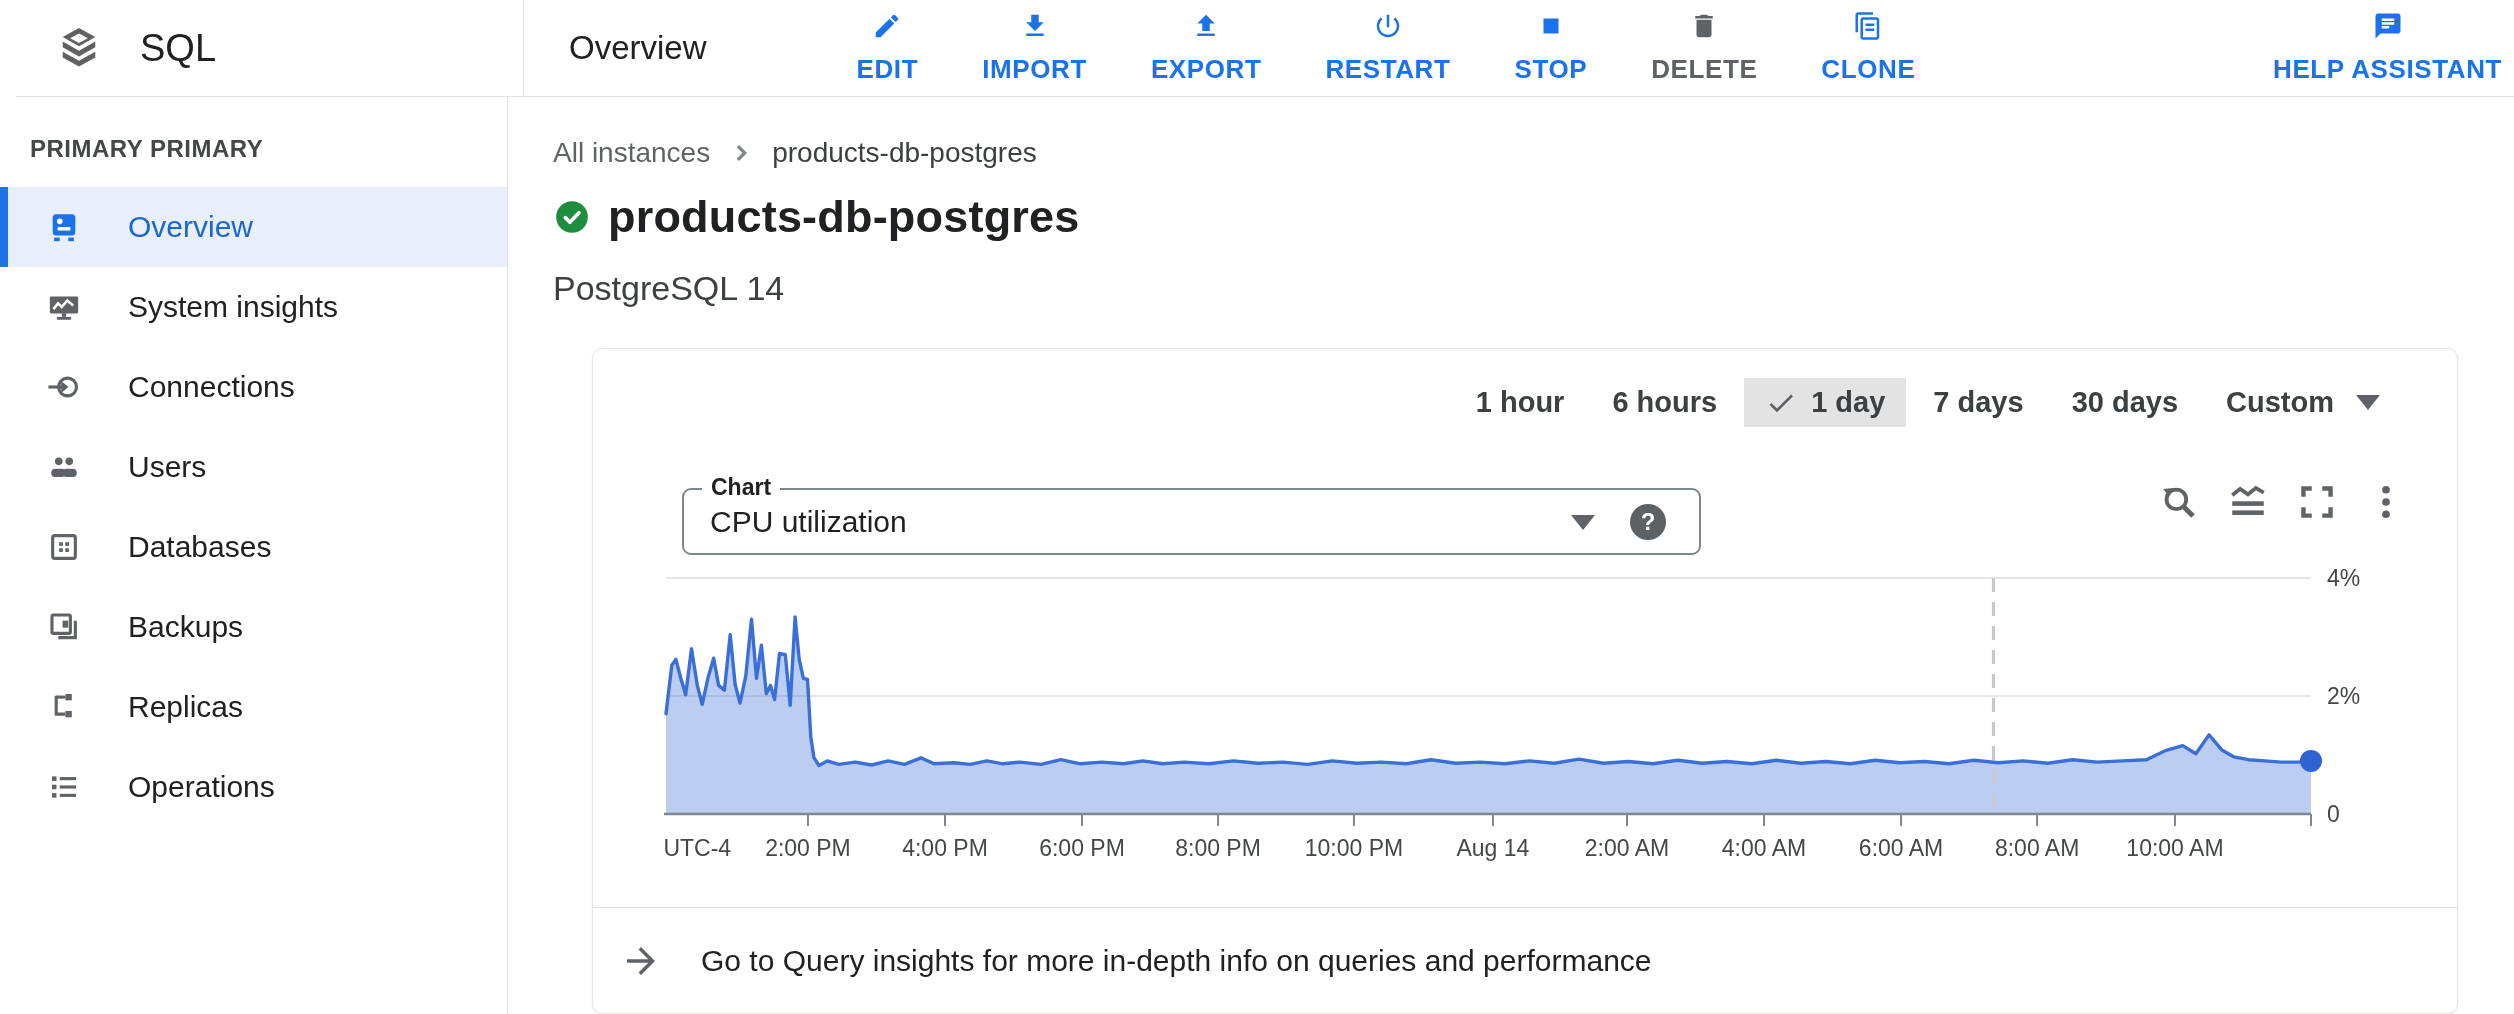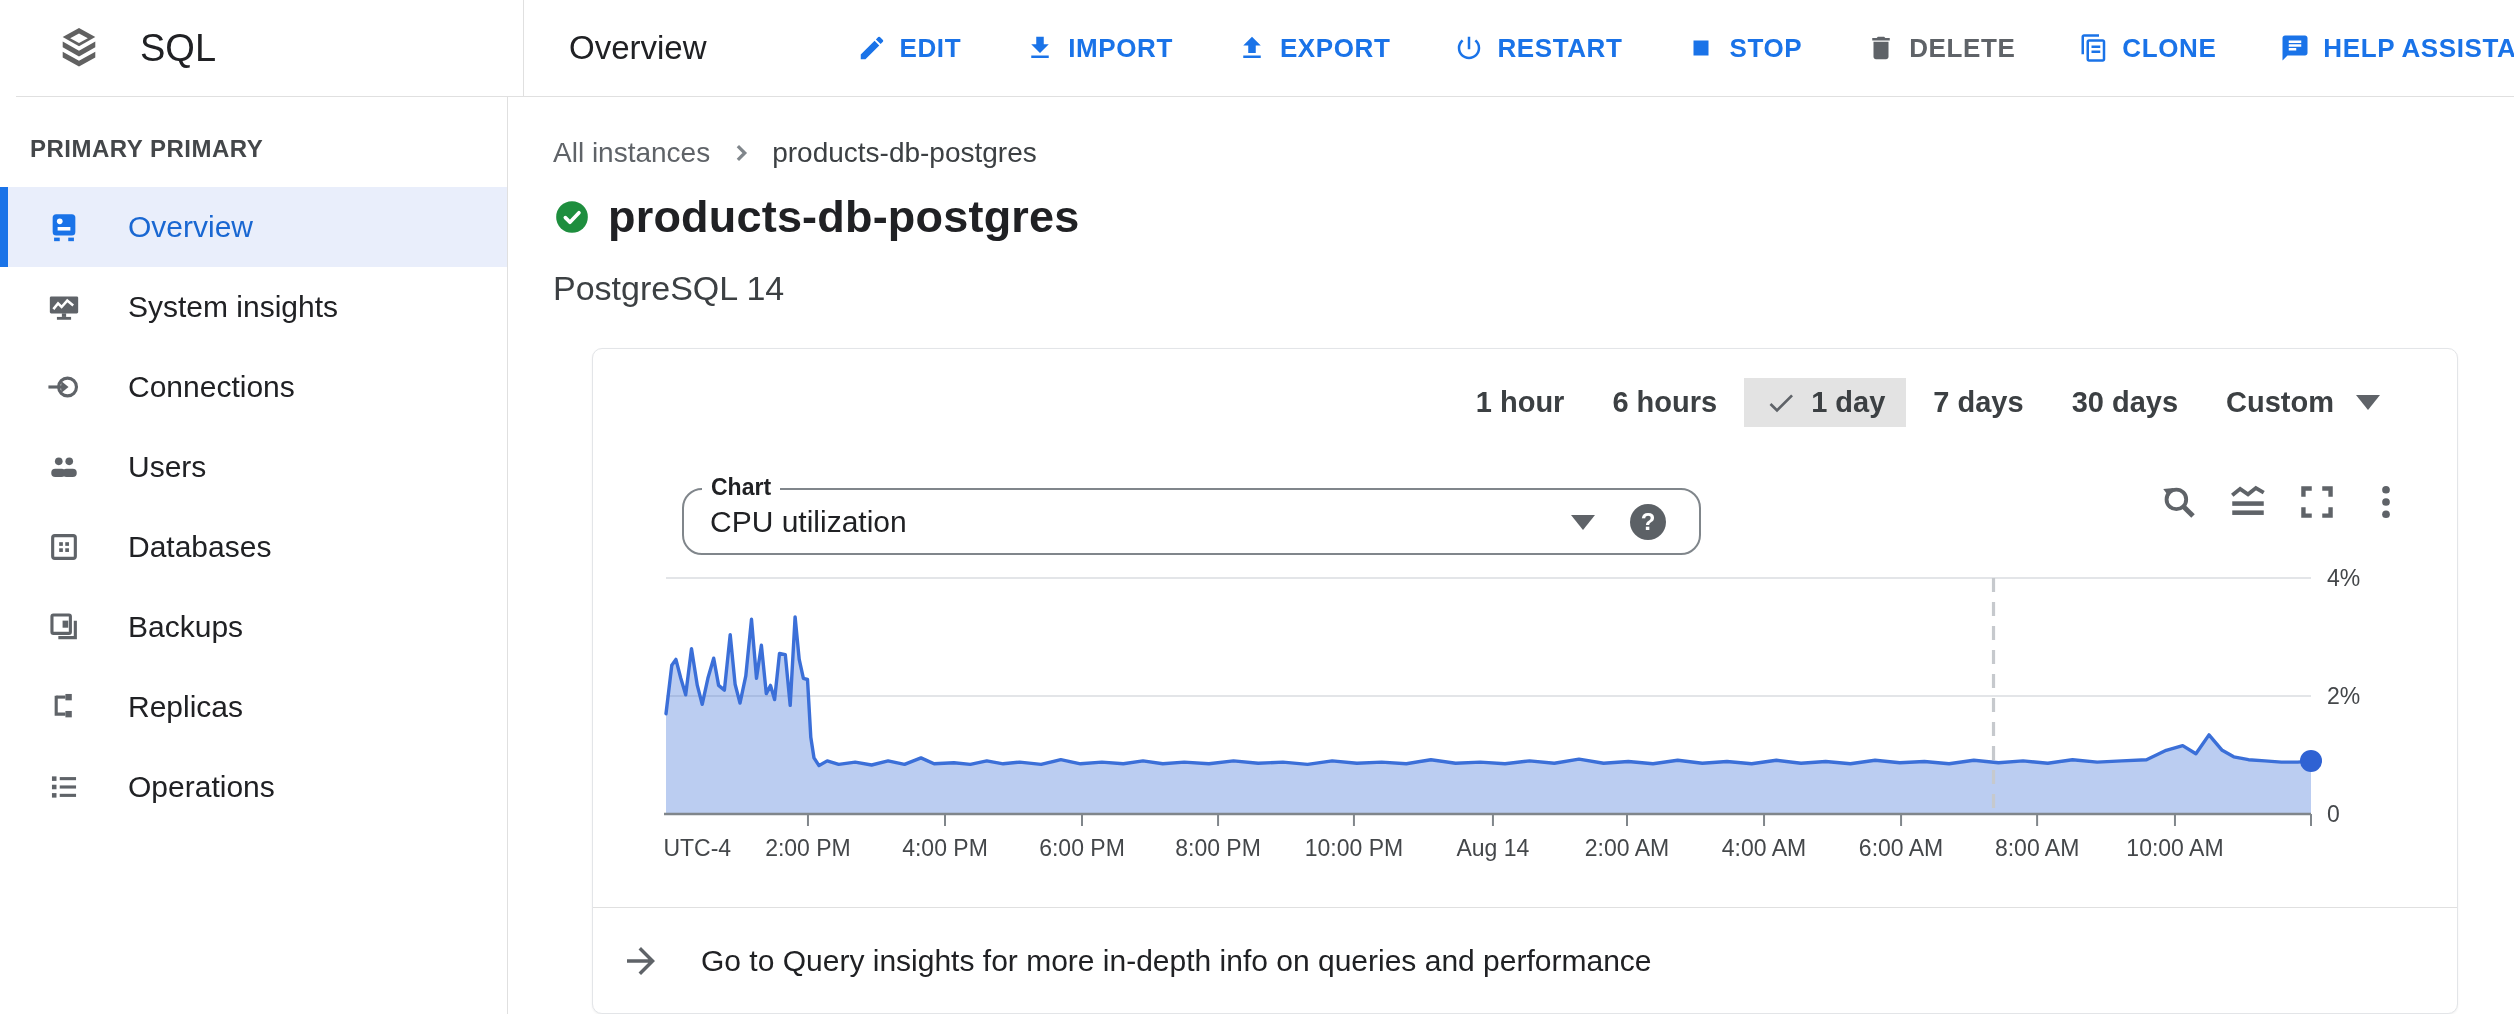--- a/index.html
+++ b/index.html
@@ -11,21 +11,21 @@
             display:flex; align-items:stretch; border-bottom:1px solid #e0e0e0; background:#fff; z-index:5; }
   .brand { width:508px; flex:none; display:flex; align-items:center; padding-left:40px;
            border-right:1px solid #e0e0e0; }
   .brand .logo { width:46px; height:46px; color:#616161; }
   .brand .prod { font-size:38px; color:#202124; margin-left:38px; }
   .toolbar { flex:1; display:flex; align-items:center; padding:0 28px 0 45px; }
   .page-title { font-size:33px; font-weight:400; color:#202124; }
   .actions { display:flex; align-items:center; flex:1; margin-left:150px; }
   .action { display:flex; align-items:center; gap:13px; border:none; background:none; cursor:pointer;
             color:#1a73e8; font-family:inherit; font-size:26px; font-weight:700; letter-spacing:0.6px;
-            margin-right:64px; white-space:nowrap; }
+            margin-right:64px; white-space:nowrap;flex-direction:column; }
   .action .ic { width:30px; height:30px; display:inline-flex; }
   .action.disabled { color:#5f6368; }
   .action.push-end { margin-left:auto; margin-right:0; }
   .ic svg { width:100%; height:100%; display:block; }
 
   
   .sidebar { position:absolute; left:0; top:97px; width:508px; height:917px;
              border-right:1px solid #e0e0e0; background:#fff; }
   .section-label { padding:38px 0 0 30px; font-size:24px; font-weight:700; color:#44474a;
                    letter-spacing:0.5px; height:90px; }
@@ -54,21 +54,21 @@
           border:1px solid #e3e5e8; border-radius:10px; background:#fff; box-shadow:0 1px 2px rgba(60,64,67,.08); }
   .chips { position:absolute; top:17px; right:56px; display:flex; align-items:center; }
   .chip { height:49px; display:flex; align-items:center; padding:0 21px; margin-left:6px;
           font-size:29px; font-weight:700; color:#3c4043; cursor:pointer; white-space:nowrap;margin-top:12px; }
   .chip .check { width:32px; height:32px; color:#5f6368; margin-right:14px; }
   .chip.selected { background:#e3e3e3; }
   .chip .caret { width:0; height:0; border-left:12px solid transparent; border-right:12px solid transparent;
                  border-top:15px solid #5f6368; margin-left:22px; }
 
   .metric-select { position:absolute; left:89px; top:139px; width:1019px; height:67px;
-                   border:2px solid #80868b; border-radius:20px; cursor:pointer; background:#fff; }
+                   border:2px solid #80868b; border-radius:9px; cursor:pointer; background:#fff; }
   .metric-select .float-label { position:absolute; left:18px; top:0; transform:translateY(-58%);
                    background:#fff; padding:0 9px; font-size:23px; font-weight:700; color:#202124; }
   .metric-select .value { position:absolute; left:26px; top:50%; transform:translateY(-50%);
                    font-size:30px; color:#202124; }
   .metric-select .caret { position:absolute; right:104px; top:50%; margin-top:-7px; width:0; height:0;
                    border-left:12px solid transparent; border-right:12px solid transparent;
                    border-top:15px solid #5f6368; }
   .help-badge { position:absolute; right:33px; top:50%; transform:translateY(-50%);
                 width:36px; height:36px; border-radius:50%; background:#5c6166; color:#fff;
                 display:flex; align-items:center; justify-content:center;

